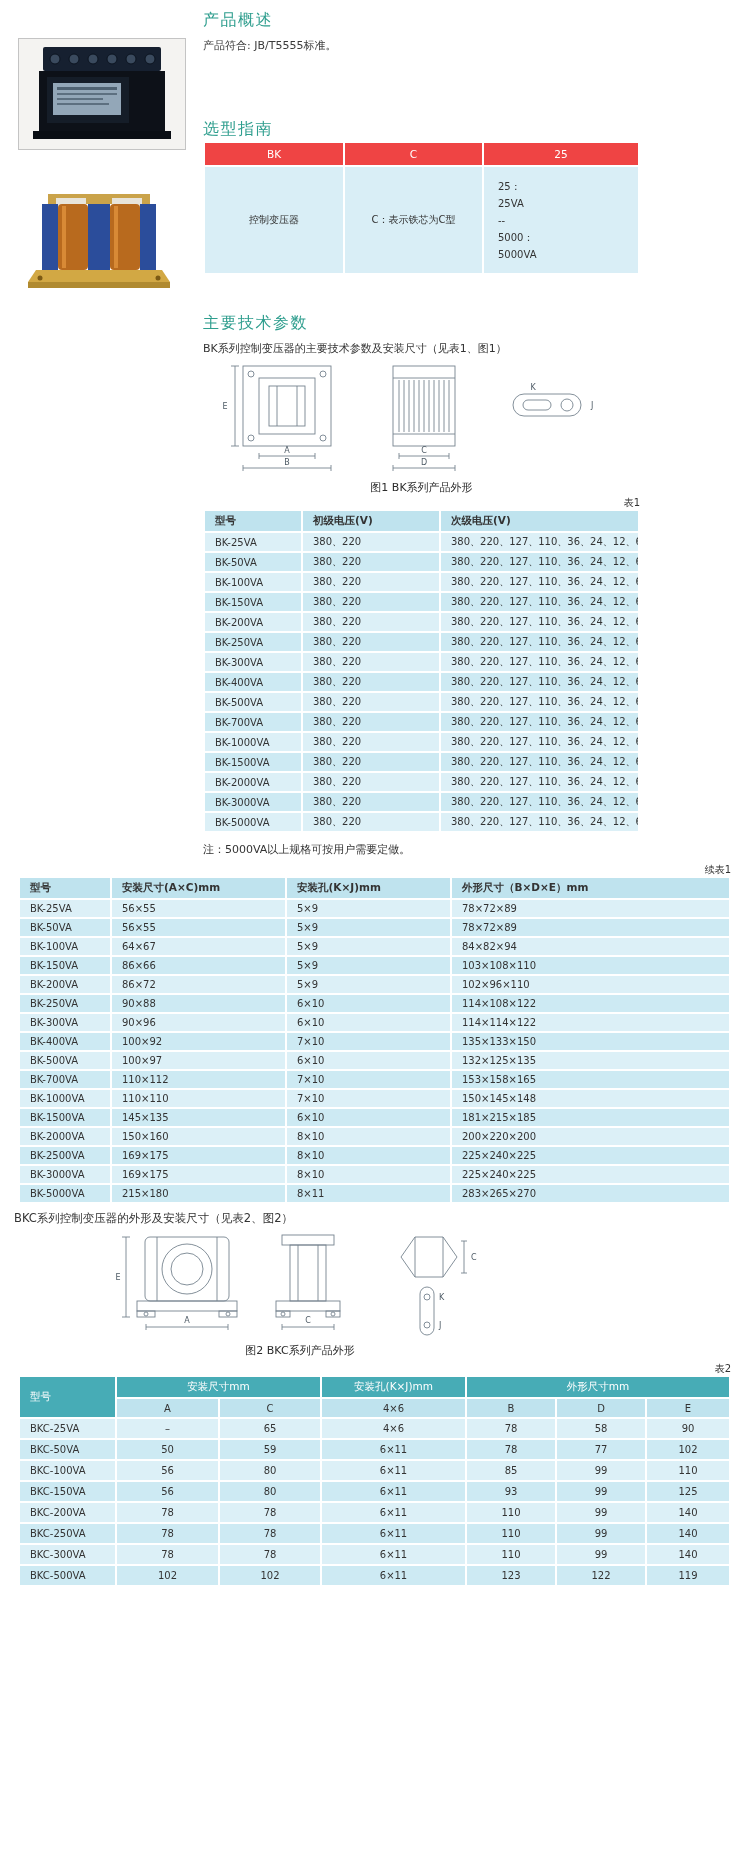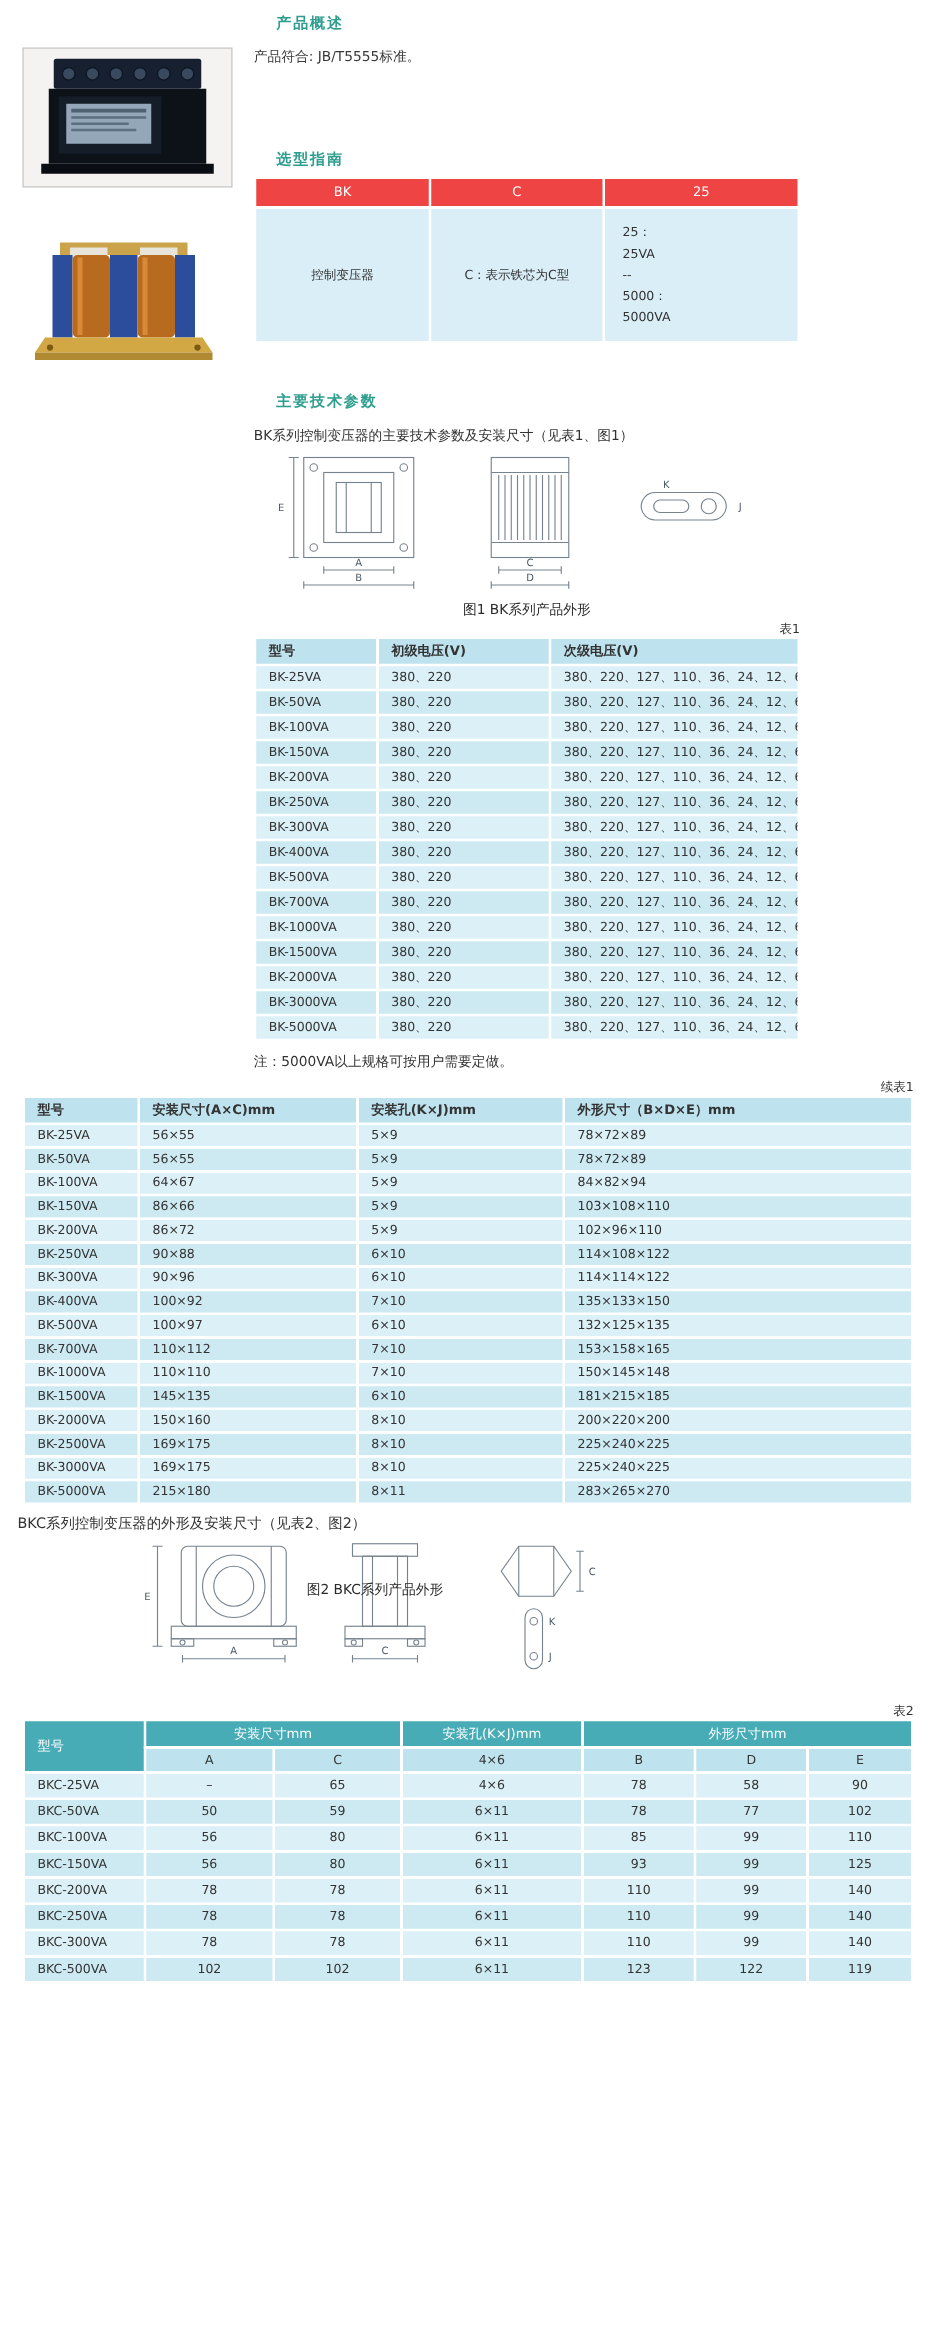--- a/index.html
+++ b/index.html
@@ -1,20 +1,20 @@
 <!DOCTYPE html>
 <html><head>
 <meta charset="utf-8">
 <style>
   * { margin:0; padding:0; box-sizing:border-box; }
   html,body { background:#ffffff; }
   body { font-family:"DejaVu Sans","Liberation Sans",sans-serif; }
   .page { position:relative; width:750px; height:1866px; background:#ffffff; overflow:hidden; }
 
-  .sec-heading { position:absolute; left:221px; font-size:12px; font-weight:bold;
+  .sec-heading { position:absolute; left:203px; font-size:16px; font-weight:normal;
                  color:#2f9e8e; letter-spacing:1.5px; }
   .para { position:absolute; left:203px; width:442px; font-size:11px; line-height:17px; color:#3a3a3a; }
   .para p + p { margin-top:1px; }
   .intro { position:absolute; font-size:11px; color:#333; }
   .note { position:absolute; left:203px; font-size:11px; color:#333; }
   .caption { position:absolute; text-align:center; font-size:11px; color:#2b2b2b; }
   .tbl-label { position:absolute; text-align:right; font-size:10px; color:#333; }
 
   .photo1 { position:absolute; left:18px; top:38px; width:168px; height:112px;
             border:1px solid #c4c4c4; background:#f7f6f4; }
@@ -440,21 +440,21 @@
         <circle cx="367" cy="96" r="3"></circle>
       </g>
       <text x="58" y="51" text-anchor="middle">E</text>
       <text x="127" y="94" text-anchor="middle">A</text>
       <text x="248" y="94" text-anchor="middle">C</text>
       <text x="411" y="31">C</text>
       <text x="379" y="71">K</text>
       <text x="379" y="99">J</text>
     </svg>
   </div>
-  <div class="caption" style="left:60px; top:1264px; width:480px;">图2 BKC系列产品外形</div>
+  <div class="caption" style="left:60px; top:1343px; width:480px;">图2 BKC系列产品外形</div>
 
   <div class="tbl-label" style="left:18px; top:1362px; width:713px;">表2</div>
   <table class="grid t2" style="left:18px; top:1375px; width:713px;">
     <colgroup>
       <col style="width:97px">
         <col style="width:103px">
         <col style="width:102px">
       <col style="width:145px">
         <col style="width:90px">
         <col style="width:90px">

